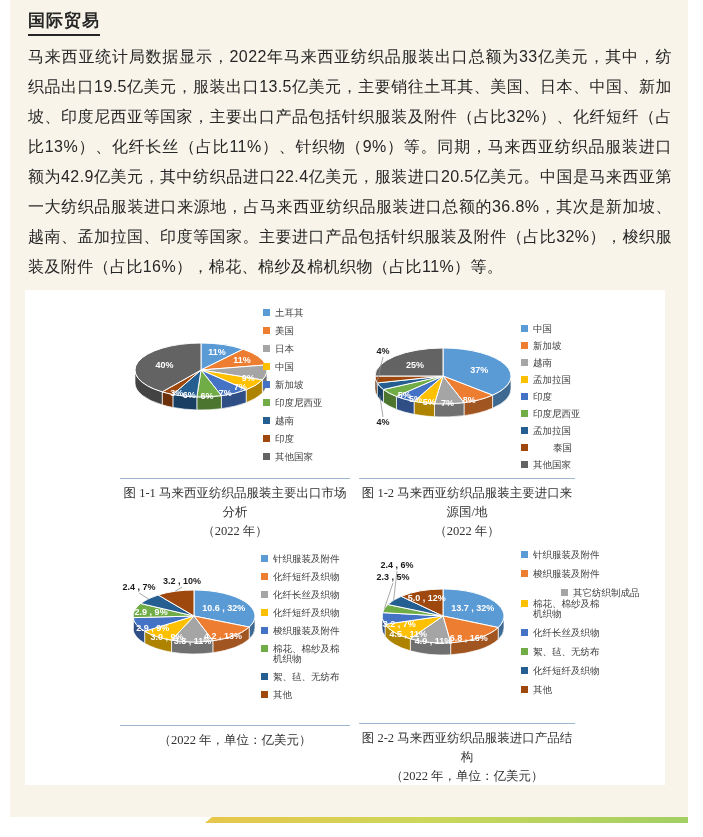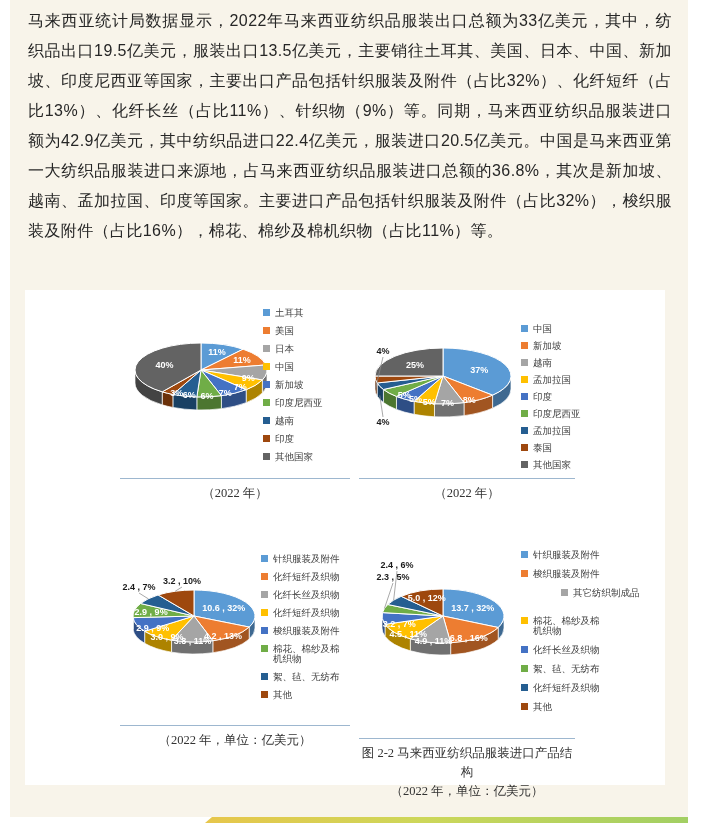--- a/index.html
+++ b/index.html
@@ -42,20 +42,23 @@
   .stripe {
     position:absolute; left:205px; top:817px; width:483px; height:6px;
     background:linear-gradient(90deg,#e7c64b 0%,#cdd75a 45%,#a2cf63 100%);
     clip-path:polygon(7px 0, 100% 0, 100% 100%, 0 100%);
   }
 </style>
 </head>
 <body>
 
 <div class="page">
+  <div class="doc-title-wrap">
+    <span class="doc-title">国际贸易</span>
+  </div>
   <p class="body-text">马来西亚统计局数据显示，2022年马来西亚纺织品服装出口总额为33亿美元，其中，纺织品出口19.5亿美元，服装出口13.5亿美元，主要销往土耳其、美国、日本、中国、新加坡、印度尼西亚等国家，主要出口产品包括针织服装及附件（占比32%）、化纤短纤（占比13%）、化纤长丝（占比11%）、针织物（9%）等。同期，马来西亚纺织品服装进口额为42.9亿美元，其中纺织品进口22.4亿美元，服装进口20.5亿美元。中国是马来西亚第一大纺织品服装进口来源地，占马来西亚纺织品服装进口总额的36.8%，其次是新加坡、越南、孟加拉国、印度等国家。主要进口产品包括针织服装及附件（占比32%），梭织服装及附件（占比16%），棉花、棉纱及棉机织物（占比11%）等。</p>
 
   <div class="chart-box">
     <div class="chart-cell" style="left:0;top:0;width:320px;height:250px">
       <div class="plot">
           <svg width="320" height="188" viewBox="0 0 320 188">
             <path d="M242 80 A66 27 0 0 1 237.3652480686246 89.9393629224863 L237.3652480686246 102.9393629224863 A66 27 0 0 0 242 93 Z" fill="rgb(112,112,112)" stroke="#ffffff" stroke-width="0.7"></path>
             <path d="M237.3652480686246 89.9393629224863 A66 27 0 0 1 221.18010899129345 99.68215294037812 L221.18010899129345 112.68215294037812 A66 27 0 0 0 237.3652480686246 102.9393629224863 Z" fill="rgb(173,131,0)" stroke="#ffffff" stroke-width="0.7"></path>
             <path d="M221.18010899129345 99.68215294037812 A66 27 0 0 1 196.39512162874655 105.67852593996915 L196.39512162874655 118.67852593996915 A66 27 0 0 0 221.18010899129345 112.68215294037812 Z" fill="rgb(46,78,133)" stroke="#ffffff" stroke-width="0.7"></path>
             <path d="M196.39512162874655 105.67852593996915 A66 27 0 0 1 171.8558257110653 106.94672166756334 L171.8558257110653 119.94672166756334 A66 27 0 0 0 196.39512162874655 118.67852593996915 Z" fill="rgb(76,118,48)" stroke="#ffffff" stroke-width="0.7"></path>
@@ -114,20 +117,21 @@
               <span class="legend-swatch" style="background: rgb(158, 72, 14);"></span>
               <span class="legend-label" style="max-width: 90px;">印度</span>
             </div>
             <div class="legend-item" style="margin-bottom: 8px;">
               <span class="legend-swatch" style="background: rgb(99, 99, 99);"></span>
               <span class="legend-label" style="max-width: 90px;">其他国家</span>
             </div>
           </div>
         </div>
       <div class="cap" style="left:95px;top:188px;width:230px">
+        <div>图 1-1 马来西亚纺织品服装主要出口市场分析</div>
         <div>（2022 年）</div>
       </div>
     </div>
     <div class="chart-cell" style="left:320px;top:0;width:320px;height:250px">
       <div class="plot">
           <svg width="320" height="188" viewBox="0 0 320 188">
             <path d="M166 86 A68 28 0 0 1 147.569866664656 105.16731896600328 L147.569866664656 118.16731896600328 A68 28 0 0 0 166 99 Z" fill="rgb(62,105,145)" stroke="#ffffff" stroke-width="0.7"></path>
             <path d="M147.569866664656 105.16731896600328 A68 28 0 0 1 119.01315561749644 112.6295824562643 L119.01315561749644 125.6295824562643 A68 28 0 0 0 147.569866664656 118.16731896600328 Z" fill="rgb(161,85,33)" stroke="#ffffff" stroke-width="0.7"></path>
             <path d="M119.01315561749644 112.6295824562643 A68 28 0 0 1 89.47734011762734 113.77921163680539 L89.47734011762734 126.77921163680539 A68 28 0 0 0 119.01315561749644 125.6295824562643 Z" fill="rgb(112,112,112)" stroke="#ffffff" stroke-width="0.7"></path>
             <path d="M89.47734011762734 113.77921163680539 A68 28 0 0 1 69.04700817357508 111.33515746904855 L69.04700817357508 124.33515746904855 A68 28 0 0 0 89.47734011762734 126.77921163680539 Z" fill="rgb(173,131,0)" stroke="#ffffff" stroke-width="0.7"></path>
@@ -180,29 +184,30 @@
             <div class="legend-item" style="margin-bottom: 7px;">
               <span class="legend-swatch" style="background: rgb(112, 173, 71);"></span>
               <span class="legend-label" style="max-width: 90px;">印度尼西亚</span>
             </div>
             <div class="legend-item" style="margin-bottom: 7px;">
               <span class="legend-swatch" style="background: rgb(37, 94, 145);"></span>
               <span class="legend-label" style="max-width: 90px;">孟加拉国</span>
             </div>
             <div class="legend-item" style="margin-bottom: 7px;">
               <span class="legend-swatch" style="background: rgb(158, 72, 14);"></span>
-              <span class="legend-label" style="max-width: 90px;">泰国</span>
+              <span class="legend-label" style="max-width: 90px; margin-left: 20px;">泰国</span>
             </div>
             <div class="legend-item" style="margin-bottom: 7px;">
               <span class="legend-swatch" style="background: rgb(99, 99, 99);"></span>
               <span class="legend-label" style="max-width: 90px;">其他国家</span>
             </div>
           </div>
         </div>
       <div class="cap" style="left:14px;top:188px;width:216px">
+        <div>图 1-2 马来西亚纺织品服装主要进口来源国/地</div>
         <div>（2022 年）</div>
       </div>
     </div>
     <div class="chart-cell" style="left:0;top:250px;width:320px;height:245px">
       <div class="plot">
           <svg width="320" height="185" viewBox="0 0 320 185">
             <path d="M230 76 A61 26 0 0 1 224.19445020042718 87.07026158069189 L224.19445020042718 99.07026158069189 A61 26 0 0 0 230 88 Z" fill="rgb(62,105,145)" stroke="#ffffff" stroke-width="0.7"></path>
             <path d="M224.19445020042718 87.07026158069189 A61 26 0 0 1 187.8500366568718 100.727469423674 L187.8500366568718 112.727469423674 A61 26 0 0 0 224.19445020042718 99.07026158069189 Z" fill="rgb(161,85,33)" stroke="#ffffff" stroke-width="0.7"></path>
             <path d="M187.8500366568718 100.727469423674 A61 26 0 0 1 146.54440228623469 100.17418863309454 L146.54440228623469 112.17418863309454 A61 26 0 0 0 187.8500366568718 112.727469423674 Z" fill="rgb(112,112,112)" stroke="#ffffff" stroke-width="0.7"></path>
             <path d="M146.54440228623469 100.17418863309454 A61 26 0 0 1 119.6499633431282 91.2824165596043 L119.6499633431282 103.2824165596043 A61 26 0 0 0 146.54440228623469 112.17418863309454 Z" fill="rgb(173,131,0)" stroke="#ffffff" stroke-width="0.7"></path>
@@ -295,21 +300,21 @@
           </svg>
           <div class="legend" style="left: 176px; top: 10px;">
             <div class="legend-item" style="margin-bottom: 9px;">
               <span class="legend-swatch" style="background: rgb(91, 155, 213);"></span>
               <span class="legend-label" style="max-width: 70px;">针织服装及附件</span>
             </div>
             <div class="legend-item" style="margin-bottom: 9px;">
               <span class="legend-swatch" style="background: rgb(237, 125, 49);"></span>
               <span class="legend-label" style="max-width: 70px;">梭织服装及附件</span>
             </div>
-            <div class="legend-item" style="margin-bottom: 18px; padding-left: 40px;">
+            <div class="legend-item" style="margin-bottom: 1px; padding-left: 40px;">
               <span class="legend-swatch" style="background: rgb(165, 165, 165);"></span>
               <span class="legend-label" style="max-width: 70px;">其它纺织制成品</span>
             </div>
             <div class="legend-item" style="margin-bottom: 9px;">
               <span class="legend-swatch" style="background: rgb(255, 192, 0);"></span>
               <span class="legend-label" style="max-width: 70px;">棉花、棉纱及棉机织物</span>
             </div>
             <div class="legend-item" style="margin-bottom: 9px;">
               <span class="legend-swatch" style="background: rgb(68, 114, 196);"></span>
               <span class="legend-label" style="max-width: 70px;">化纤长丝及织物</span>
@@ -321,20 +326,20 @@
             <div class="legend-item" style="margin-bottom: 9px;">
               <span class="legend-swatch" style="background: rgb(37, 94, 145);"></span>
               <span class="legend-label" style="max-width: 70px;">化纤短纤及织物</span>
             </div>
             <div class="legend-item" style="margin-bottom: 9px;">
               <span class="legend-swatch" style="background: rgb(158, 72, 14);"></span>
               <span class="legend-label" style="max-width: 70px;">其他</span>
             </div>
           </div>
         </div>
-      <div class="cap" style="left:14px;top:198px;width:216px">
+      <div class="cap" style="left:14px;top:183px;width:216px">
         <div>图 2-2 马来西亚纺织品服装进口产品结构</div>
         <div>（2022 年，单位：亿美元）</div>
       </div>
     </div>
   </div>
 </div>
 <div class="stripe"></div>
 
 </body></html>

